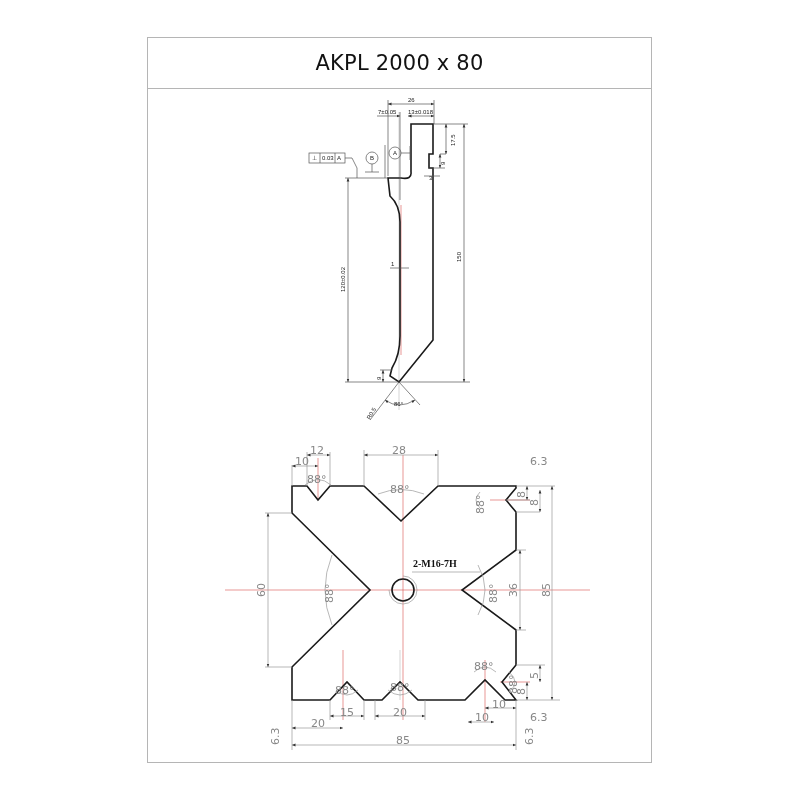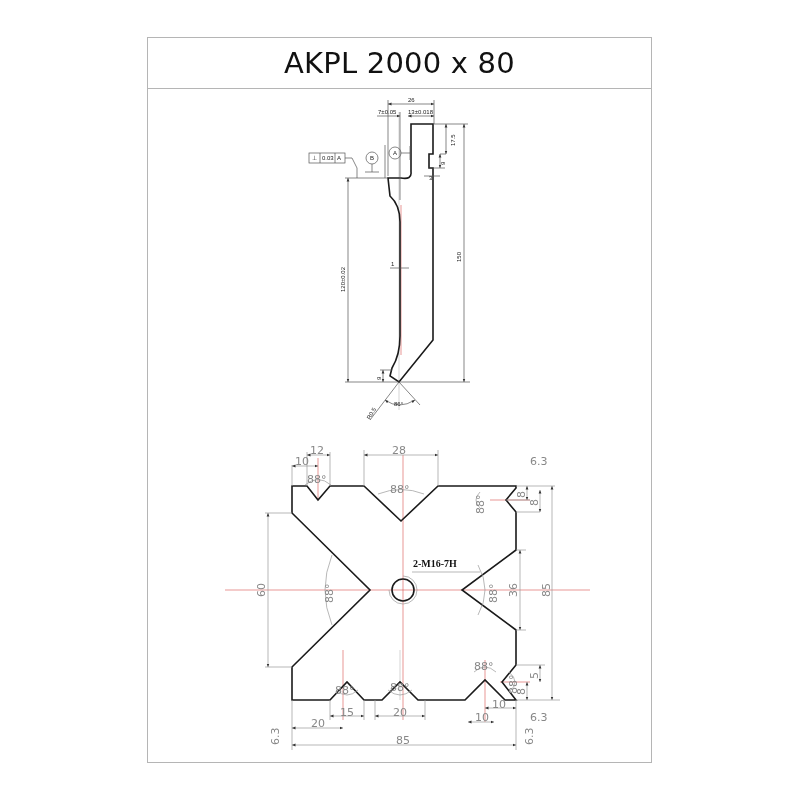--- a/index.html
+++ b/index.html
@@ -1,19 +1,19 @@
 <!DOCTYPE html>
 <html><head>
 <meta charset="utf-8">
 <style>
   html, body { margin:0; padding:0; background:#ffffff; }
   body { width:800px; height:800px; position:relative; overflow:hidden; font-family:"Liberation Sans", sans-serif; }
   .sheet { position:absolute; left:147px; top:37px; width:505px; height:726px; border:1px solid #b5b5b5; box-sizing:border-box; background:#fff; }
   .title-box { position:absolute; left:0; top:0; width:100%; height:50px; border-bottom:1px solid #b5b5b5; display:flex; align-items:center; justify-content:center; }
-  .title { font-family:"DejaVu Sans", sans-serif; font-size:29px; color:#111; letter-spacing:0.2px; }
+  .title { font-family:"DejaVu Sans", sans-serif; font-size:21px; color:#111; letter-spacing:0.2px; }
   svg { position:absolute; left:0; top:0; }
   .outline { fill:none; stroke:#1a1a1a; stroke-width:1.6; stroke-linejoin:miter; }
   .dim { fill:none; stroke:#555; stroke-width:0.7; }
   .dimg { fill:none; stroke:#999; stroke-width:0.7; }
   .center { fill:none; stroke:#d9534f; stroke-width:0.6; }
   .centerg { fill:none; stroke:#bbb; stroke-width:0.6; }
   .t-small { font-family:"Liberation Sans", sans-serif; font-size:6px; fill:#222; }
   .t-dim { font-family:"DejaVu Sans", sans-serif; font-size:11px; fill:#888; }
   .t-bold { font-family:"Liberation Serif", serif; font-size:10px; font-weight:bold; fill:#111; }
   .arrow { fill:#333; }

